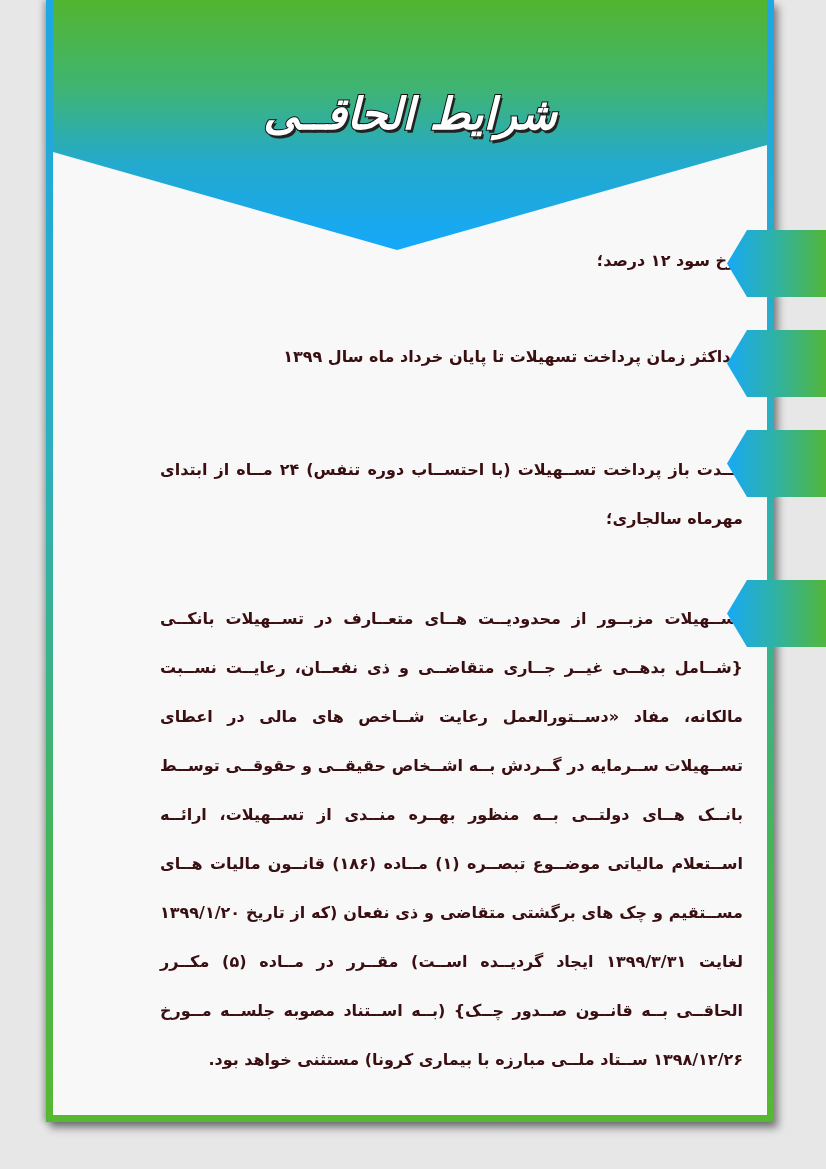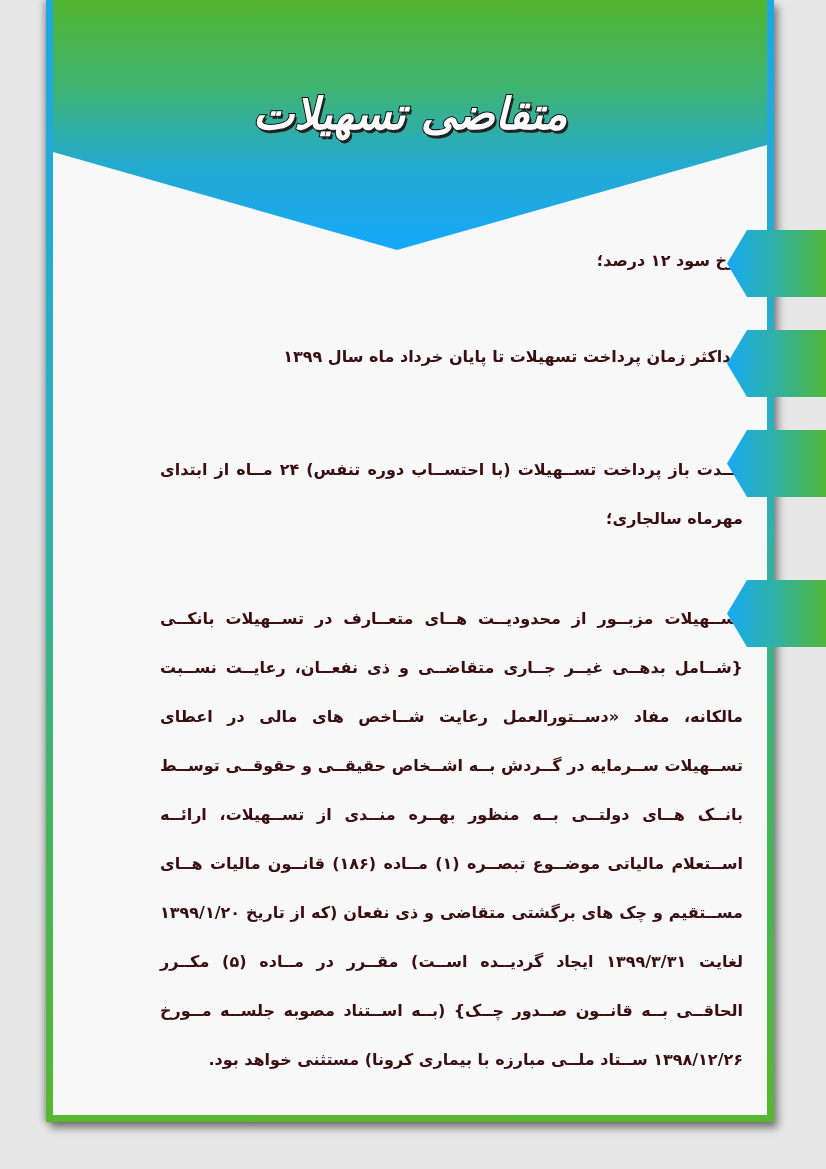--- a/index.html
+++ b/index.html
@@ -62,21 +62,21 @@
         <defs>
           <linearGradient id="hg" x1="0" y1="0" x2="0" y2="1">
             <stop offset="0" stop-color="#52b52f"></stop>
             <stop offset="0.35" stop-color="#3fb472"></stop>
             <stop offset="0.65" stop-color="#24aacc"></stop>
             <stop offset="1" stop-color="#14a8fb"></stop>
           </linearGradient>
         </defs>
         <polygon points="0,0 714,0 714,145 344,250 0,152" fill="url(#hg)"></polygon>
       </svg>
-      <div class="title">متقاضی تسهیلات</div>
+      <div class="title">شرایط الحاقــی</div>
     </div>
 
     <div class="content item1">
       <p class="indent">نرخ سود ۱۲ درصد؛</p>
     </div>
     <div class="content item2">
       <p class="indent">حداکثر زمان پرداخت تسهیلات تا پایان خرداد ماه سال ۱۳۹۹</p>
     </div>
     <div class="content item3">
       <p class="indent">مــدت باز پرداخت تســهیلات (با احتســاب دوره تنفس) ۲۴ مــاه از ابتدای مهرماه سالجاری؛</p>

